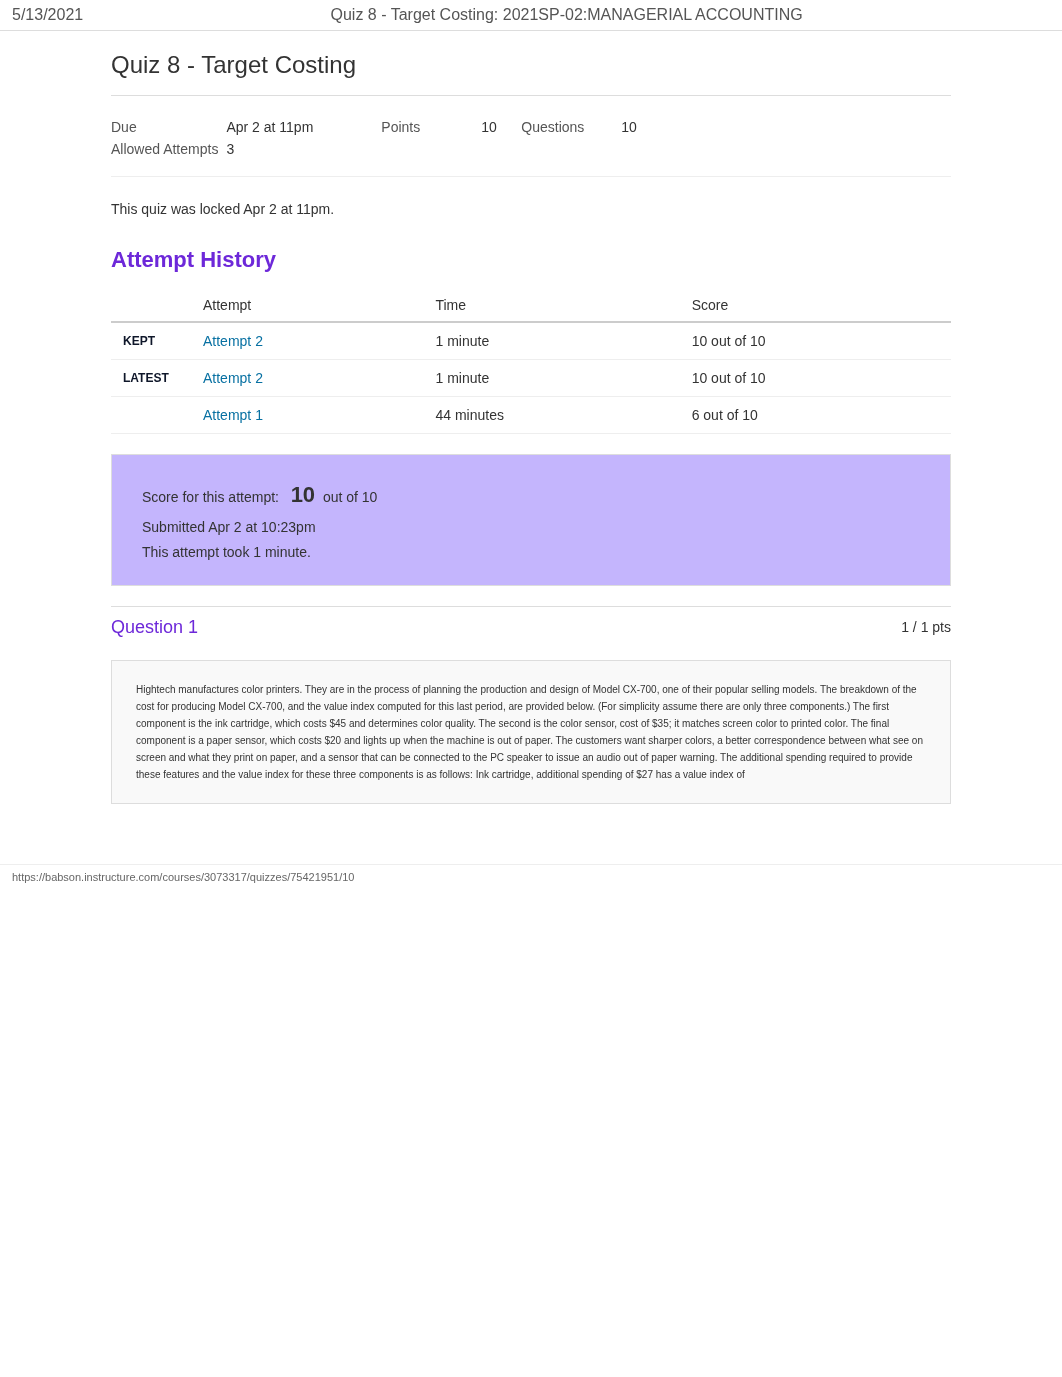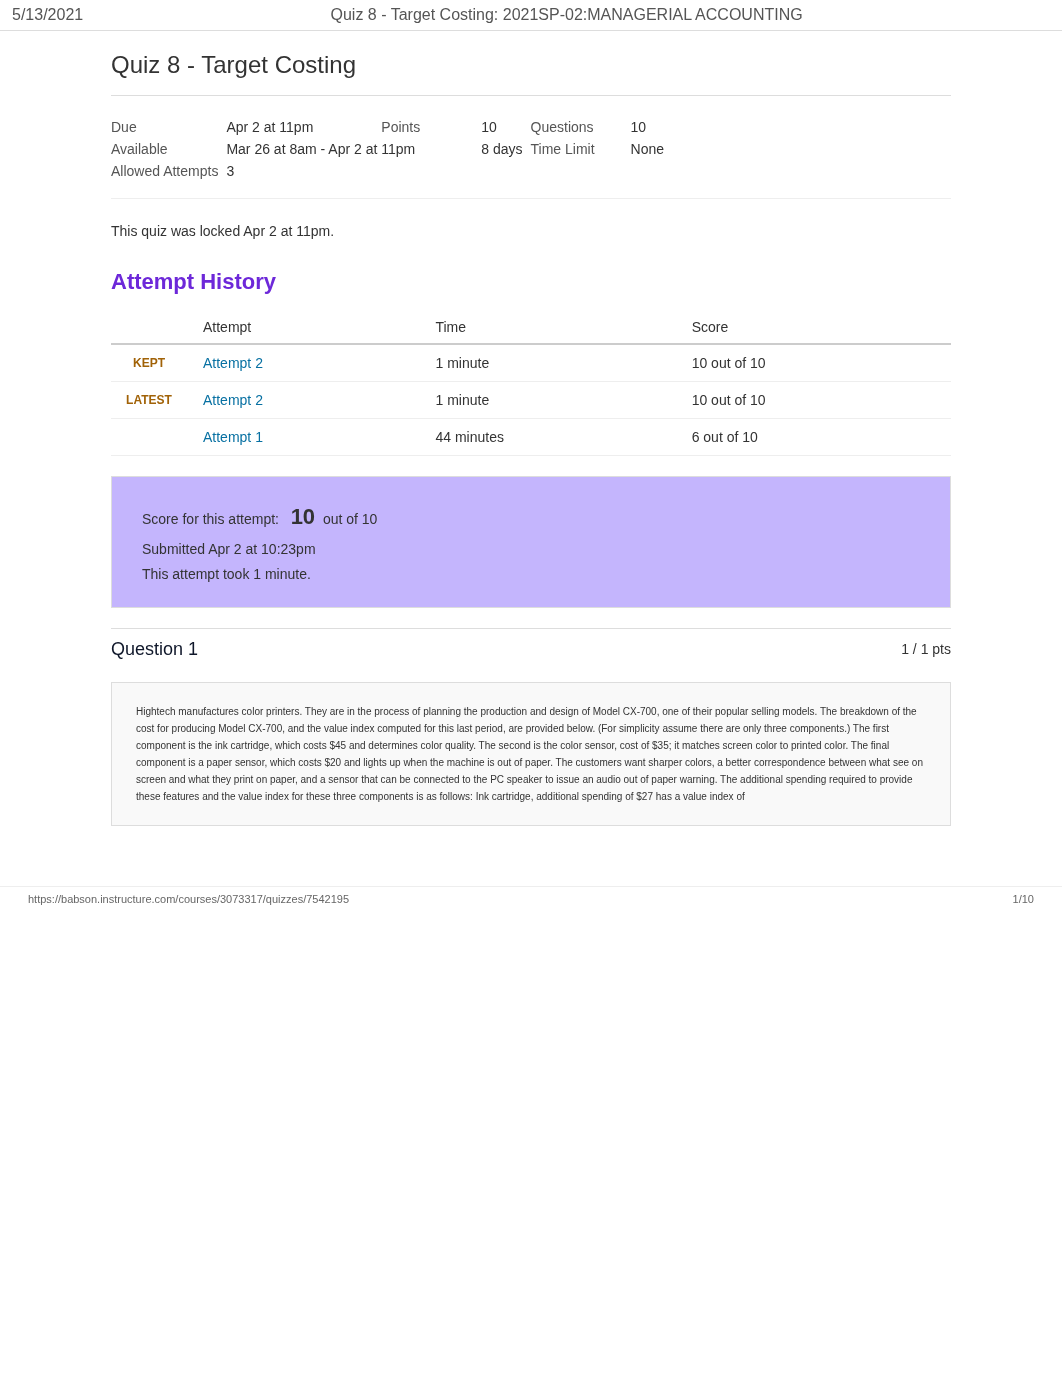--- a/index.html
+++ b/index.html
@@ -110,22 +110,22 @@
 
     .attempts-table td {
       padding: 10px 12px;
       font-size: 14px;
       border-bottom: 1px solid #eee;
     }
 
     .attempts-table .row-label {
       font-size: 12px;
       font-weight: bold;
-      color: #a16207;
-      text-align: center;
+      color: #0f172a;
+      text-align: left;
       padding-right: 16px;
       width: 80px;
     }
 
     .attempt-link {
       color: #0770a2;
       text-decoration: none;
     }
 
     .score-summary {
@@ -152,44 +152,43 @@
       justify-content: space-between;
       align-items: center;
       padding: 10px 0;
       border-top: 1px solid #ddd;
       margin-bottom: 12px;
     }
 
     .question-title {
       font-size: 18px;
       font-weight: normal;
-      color: #0f172a;
+      color: #6d28d9;
     }
 
     .question-pts {
       font-size: 14px;
       color: #333;
     }
 
     .question-body {
       background: #f9f9f9;
       border: 1px solid #ddd;
       padding: 20px 24px;
       font-size: 10px;
       line-height: 1.7;
       color: #333;
     }
 
     .browser-bottom {
-      padding: 6px 28px;
+      padding: 6px 12px;
       font-size: 11px;
       color: #666;
       border-top: 1px solid #eee;
       display: flex;
-      justify-content: space-between;
       margin-top: 20px;
     }
   </style>
 </head>
 <body>
 
 <div class="browser-bar">
   <span class="date">5/13/2021</span>
   <span class="title">Quiz 8 - Target Costing: 2021SP-02:MANAGERIAL ACCOUNTING</span>
 </div>
@@ -202,27 +201,20 @@
     <table>
       <tbody>
         <tr>
           <td class="meta-label">Due</td>
           <td class="meta-value">Apr 2 at 11pm</td>
           <td style="width:60px;"></td>
           <td class="meta-label">Points</td>
           <td class="meta-value" style="min-width:40px;">10</td>
           <td class="meta-label">Questions</td>
           <td class="meta-value">10</td>
-        </tr>
-        <tr>
-          <td class="meta-label">Available</td>
-          <td class="meta-value" colspan="3">Mar 26 at 8am - Apr 2 at 11pm</td>
-          <td class="meta-value">8 days</td>
-          <td class="meta-label">Time Limit</td>
-          <td class="meta-value">None</td>
         </tr>
         <tr>
           <td class="meta-label">Allowed Attempts</td>
           <td class="meta-value">3</td>
         </tr>
       </tbody>
     </table>
   </div>
 
   <div class="locked-notice">

